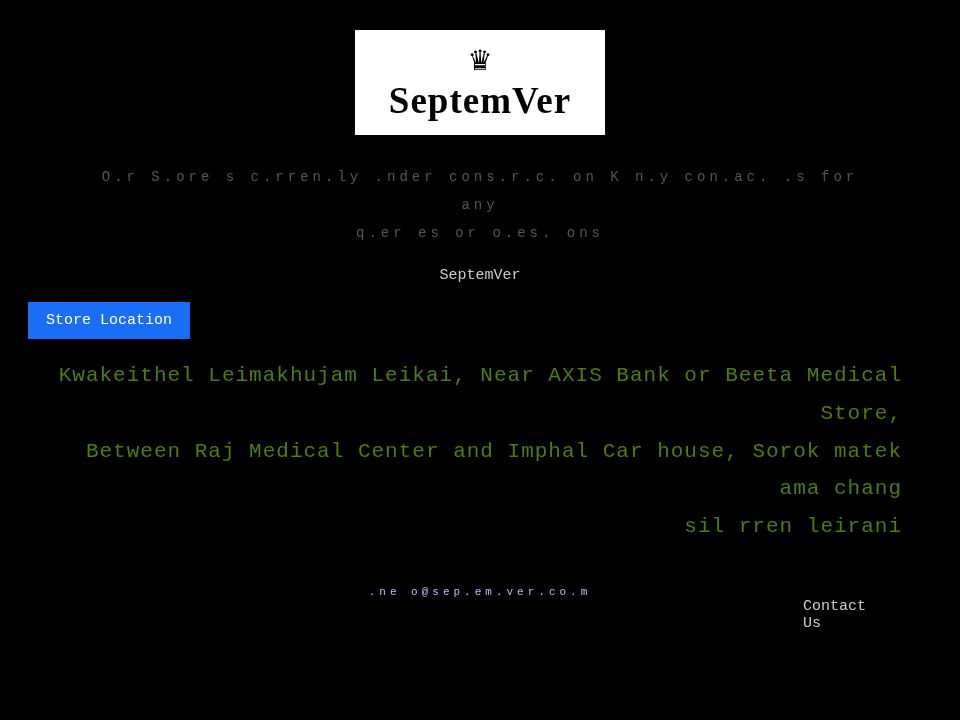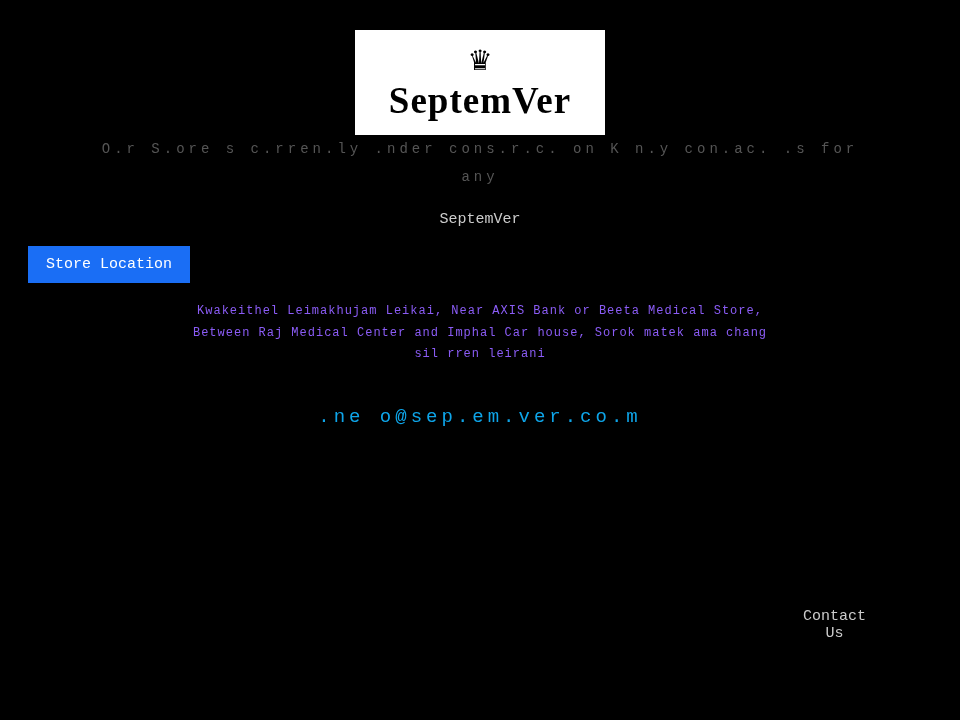--- a/index.html
+++ b/index.html
@@ -55,41 +55,41 @@
     .logo-text {
       font-size: 37px;
       font-weight: bold;
       font-family: serif;
       letter-spacing: 1px;
       color: #000;
     }
 
     
     .main-message {
+      margin-top: 28px;
       text-align: center;
       color: #555;
       font-family: 'Courier New', Courier, monospace;
       font-size: 14px;
       line-height: 2;
       letter-spacing: 4px;
       padding: 0 40px;
       max-width: 860px;
     }
 
     
     .contact-us-link {
       position: absolute;
-      top: 306px;
+      top: 296px;
       right: 47px;
       color: #ccc;
       font-family: 'Courier New', Courier, monospace;
       font-size: 15px;
       cursor: pointer;
       text-decoration: none;
-      text-align: center;
     }
 
     
     .instagram-link {
       margin-top: 20px;
       color: #ccc;
       font-family: 'Courier New', Courier, monospace;
       font-size: 15px;
       cursor: pointer;
       text-decoration: none;
@@ -112,36 +112,36 @@
 
     .store-location-wrapper {
       width: 100%;
       display: flex;
       justify-content: flex-start;
     }
 
     
     .address-text {
       margin-top: 18px;
-      color: #8b5cf6;
+      color: #4d7c0f;
       font-family: 'Courier New', Courier, monospace;
-      font-size: 12px;
+      font-size: 21px;
       line-height: 1.8;
-      text-align: center;
+      text-align: right;
       padding: 0 28px;
       max-width: 900px;
       letter-spacing: 1px;
     }
 
     
     .email-text {
       margin-top: 40px;
-      color: #0ea5e9;
+      color: #c4b5fd;
       font-family: 'Courier New', Courier, monospace;
-      font-size: 19px;
+      font-size: 11px;
       letter-spacing: 4px;
       text-align: center;
     }
 
     .nav-area {
       position: absolute;
       top: 302px;
       right: 47px;
     }
   </style>
@@ -152,20 +152,21 @@
 
   <div class="logo-container">
     <div class="logo-inner">
       <span class="logo-crown">♛</span>
       <span class="logo-text">SeptemVer</span>
     </div>
   </div>
 
   <div class="main-message">
     <div>O.r  S.ore  s c.rren.ly  .nder  cons.r.c. on    K  n.y con.ac. .s  for  any</div>
+    <div>q.er es or o.es. ons</div>
   </div>
 
   <div class="nav-area">
     <a class="contact-us-link" href="#">Contact Us</a>
   </div>
 
   <a class="instagram-link" href="#">SeptemVer</a>
 
   <div class="store-location-wrapper">
     <button class="store-location-btn">Store Location</button>

